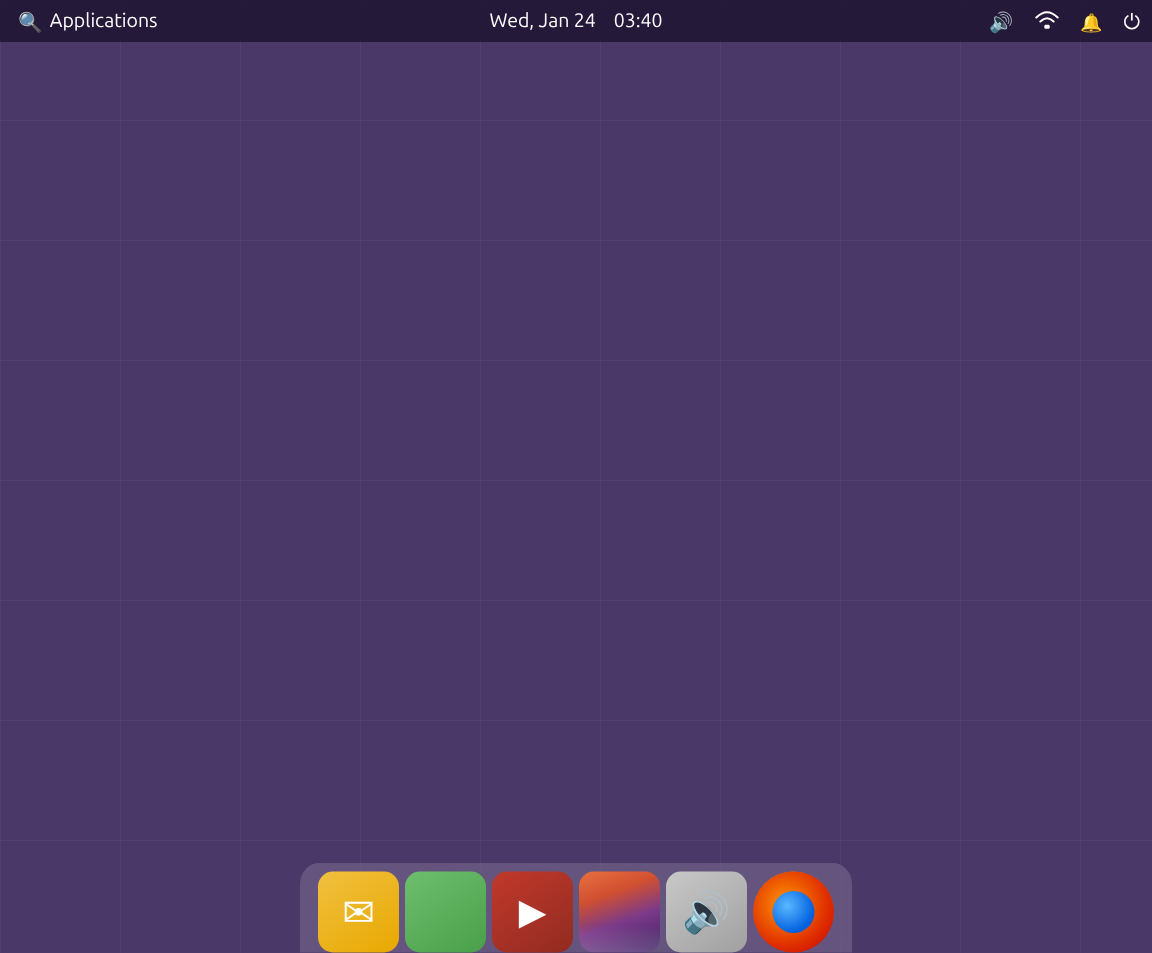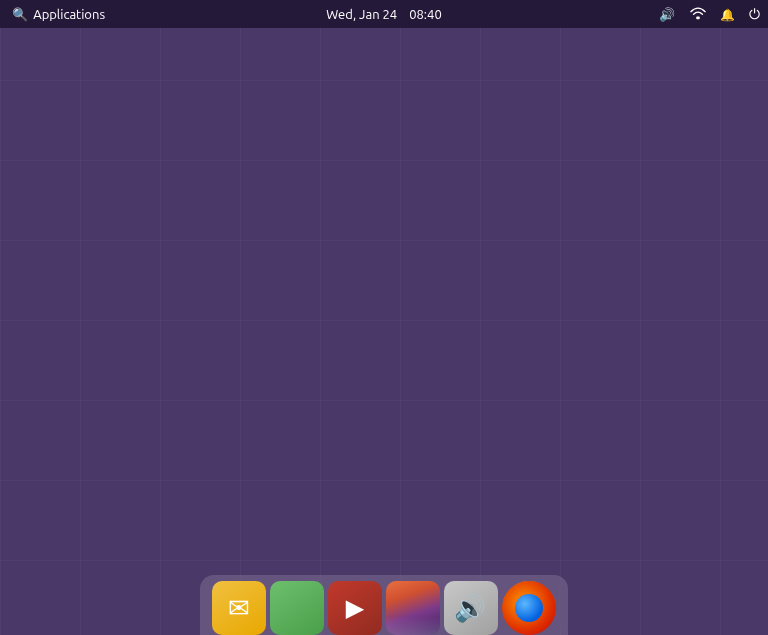--- a/index.html
+++ b/index.html
@@ -216,21 +216,21 @@
   <div class="top-panel">
     <div class="panel-left">
       <div class="applications-btn">
         <span class="search-icon-glyph">🔍</span>
         <span>Applications</span>
       </div>
     </div>
 
     <div class="panel-center">
       <span>Wed, Jan 24</span>
-      <span>08:40</span>
+      <span>03:40</span>
     </div>
 
     <div class="panel-right">
       <span class="panel-icon vol-icon"></span>
       <span class="panel-icon">
         <svg class="network-icon" viewBox="0 0 18 14" fill="white" xmlns="http://www.w3.org/2000/svg">
           <rect x="7" y="11" width="4" height="3" rx="1"></rect>
           <path d="M4 8.5 C5.5 7 7.1 6 9 6 C10.9 6 12.5 7 14 8.5" stroke="white" stroke-width="1.5" fill="none" stroke-linecap="round"></path>
           <path d="M1 5.5 C3.5 3 6 1.5 9 1.5 C12 1.5 14.5 3 17 5.5" stroke="white" stroke-width="1.5" fill="none" stroke-linecap="round"></path>
         </svg>

